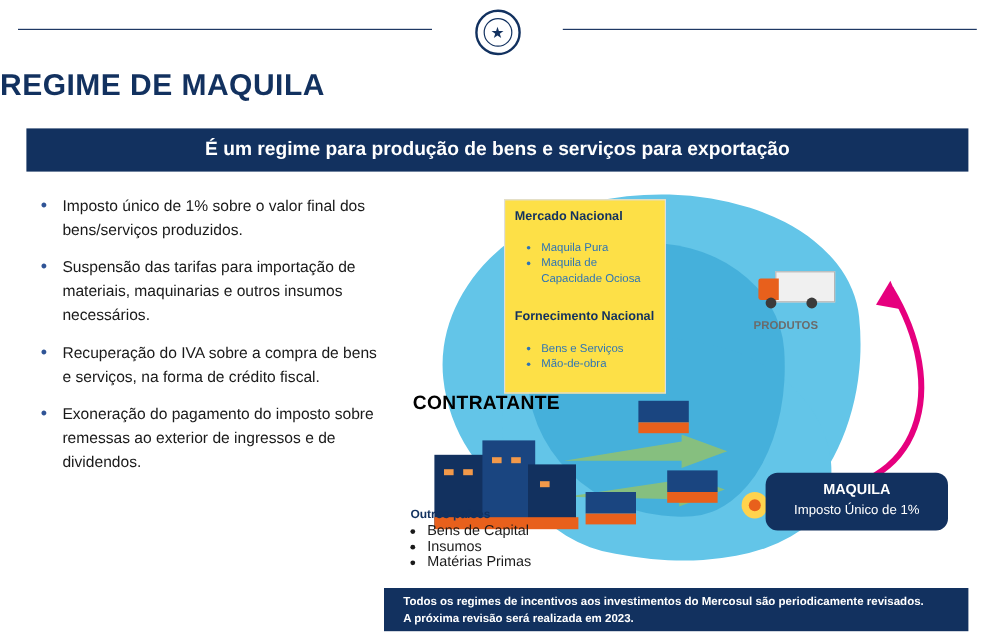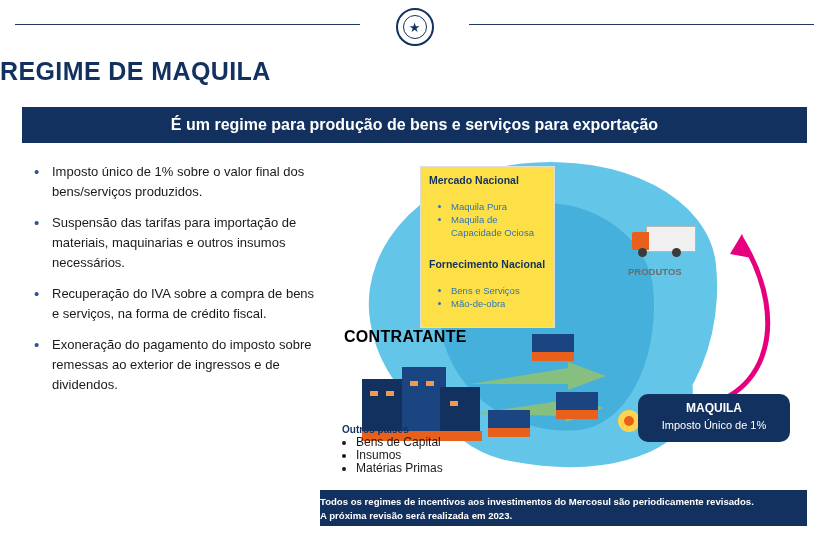--- a/index.html
+++ b/index.html
@@ -368,21 +368,21 @@
     position: absolute;
     left: 320px;
     top: 490px;
     width: 487px;
     height: 36px;
     background: #12315f;
     color: #ffffff;
     font-size: 9.6px;
     font-weight: bold;
     line-height: 14px;
-    padding: 5px 0;
+    padding: 5px 16px;
     box-sizing: border-box;
   }
 </style>
 </head>
 <body>
 
 <div class="top-bar">
   <div class="top-rule left"></div>
   <div class="top-rule right"></div>
   <div class="emblem">

